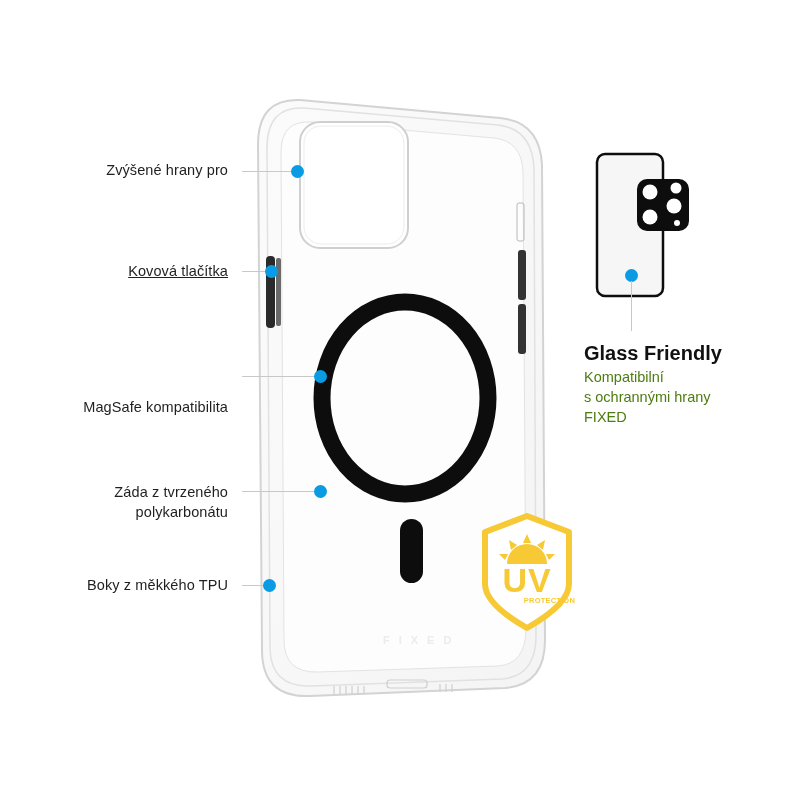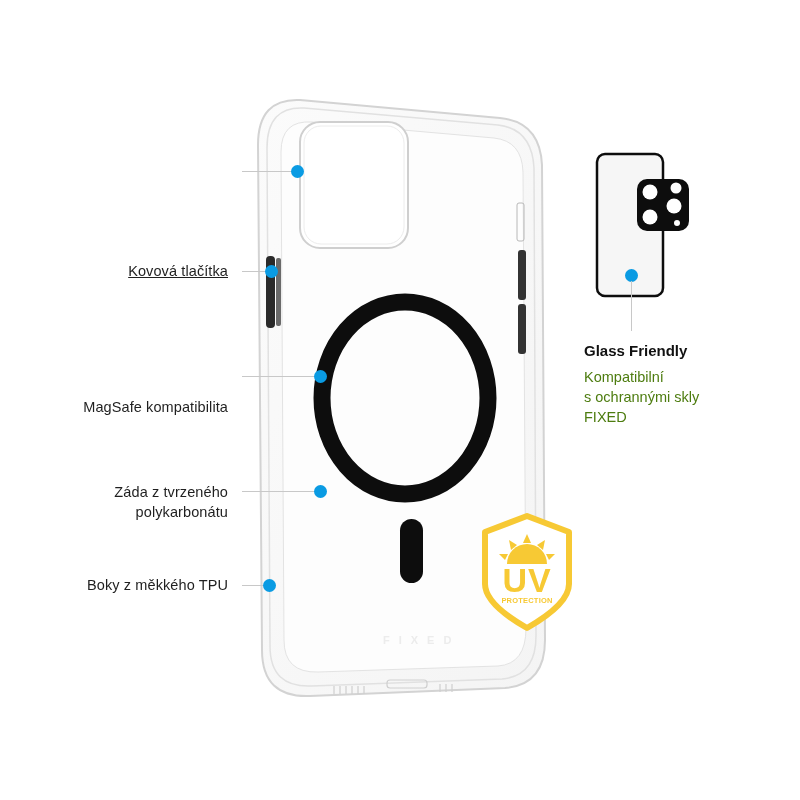--- a/index.html
+++ b/index.html
@@ -4,21 +4,21 @@
   <style>
     html, body { margin: 0; padding: 0; background: #ffffff; }
     body { width: 800px; height: 800px; position: relative; overflow: hidden;
            font-family: "Liberation Sans", "DejaVu Sans", sans-serif; color: #1a1a1a; }
     .abs { position: absolute; }
     .label { position: absolute; font-size: 14.5px; line-height: 20px; color: #1f1f1f; text-align: right; letter-spacing: 0.1px; }
     .label-line { display: block; white-space: nowrap; }
     .leader { position: absolute; height: 1px; background: #c8c8c8; }
     .dot { position: absolute; width: 13px; height: 13px; border-radius: 50%; }
     .vleader { position: absolute; width: 1px; background: #c8c8c8; }
-    .gf-title { position: absolute; left: 584px; top: 342px; font-size: 15px; font-weight: bold; color: #111; white-space: nowrap; }
+    .gf-title { position: absolute; left: 584px; top: 342px; font-size: 20px; font-weight: bold; color: #111; white-space: nowrap; }
     .gf-desc { position: absolute; left: 584px; top: 367px; font-size: 14.5px; line-height: 20px; color: #4d7c0f; }
     .gf-desc span { display: block; white-space: nowrap; }
     svg { position: absolute; overflow: visible; }
   </style>
 </head>
 <body>
 
 <svg width="800" height="800" style="left:0;top:0;">
   <defs>
     <linearGradient id="caseFill" x1="0" y1="0" x2="1" y2="1">
@@ -56,20 +56,21 @@
       <line x1="364" y1="686" x2="364" y2="694"></line>
     <line x1="440" y1="684" x2="440" y2="692"></line>
       <line x1="446" y1="684" x2="446" y2="692"></line>
     <line x1="452" y1="684" x2="452" y2="692"></line>
   </g>
 </svg>
 
 <div class="abs" style="left:383px;top:634px;font-size:11px;letter-spacing:9px;color:#ececec;font-weight:bold;">FIXED</div>
 
 <div class="label" style="right:572px;top:160px;">
+  <span class="label-line">Zvýšené hrany pro</span>
 </div>
 <div class="leader" style="left:242px;top:171px;width:54px;"></div>
 <div class="dot" style="left:291px;top:165px;background:#0a9be3;"></div>
 
 <div class="label" style="right:572px;top:261px;text-decoration:underline;">
   <span class="label-line">Kovová tlačítka</span>
 </div>
 <div class="leader" style="left:242px;top:271px;width:28px;"></div>
 <div class="dot" style="left:265px;top:265px;background:#0a9be3;"></div>
 
@@ -102,31 +103,31 @@
     <circle cx="60" cy="67" r="7.5" fill="#ffffff"></circle>
     <circle cx="87" cy="73" r="3" fill="#ffffff"></circle>
   </g>
 </svg>
 <div class="dot" style="left:625px;top:269px;background:#0a9be3;"></div>
 <div class="vleader" style="left:631px;top:281px;height:50px;"></div>
 
 <div class="gf-title">Glass Friendly</div>
 <div class="gf-desc">
   <span>Kompatibilní</span>
-  <span>s ochrannými skly</span>
+  <span>s ochrannými hrany</span>
   <span>FIXED</span>
 </div>
 
 <div class="abs" style="left:479px;top:512px;width:96px;height:120px;">
   <svg width="96" height="120" style="left:0;top:0;">
     <path d="M48,4 L90,20 L90,72 Q90,92 48,116 Q6,92 6,72 L6,20 Z" fill="#ffffff" stroke="#f7c934" stroke-width="6" stroke-linejoin="round"></path>
     <g fill="#f7c934">
       <path d="M28,52 A20,20 0 0 1 68,52 Z"></path>
       <polygon points="48,22 44,31 52,31"></polygon>
       <polygon points="30,28 32,38 38,33"></polygon>
       <polygon points="66,28 58,33 64,38"></polygon>
       <polygon points="20,42 26,48 29,42"></polygon>
       <polygon points="76,42 67,42 70,48"></polygon>
     </g>
   </svg>
   <div class="abs" style="left:0;top:54px;width:96px;text-align:center;font-size:34px;font-weight:bold;color:#f7c934;letter-spacing:1px;line-height:28px;">UV</div>
-  <div class="abs" style="left:0;top:84px;width:96px;text-align:center;font-size:7.5px;font-weight:bold;color:#f7c934;letter-spacing:0.2px;">PROTECTION</div>
+  <div class="abs" style="left:0;top:84px;width:96px;text-align:right;font-size:7.5px;font-weight:bold;color:#f7c934;letter-spacing:0.2px;">PROTECTION</div>
 </div>
 
 </body></html>

